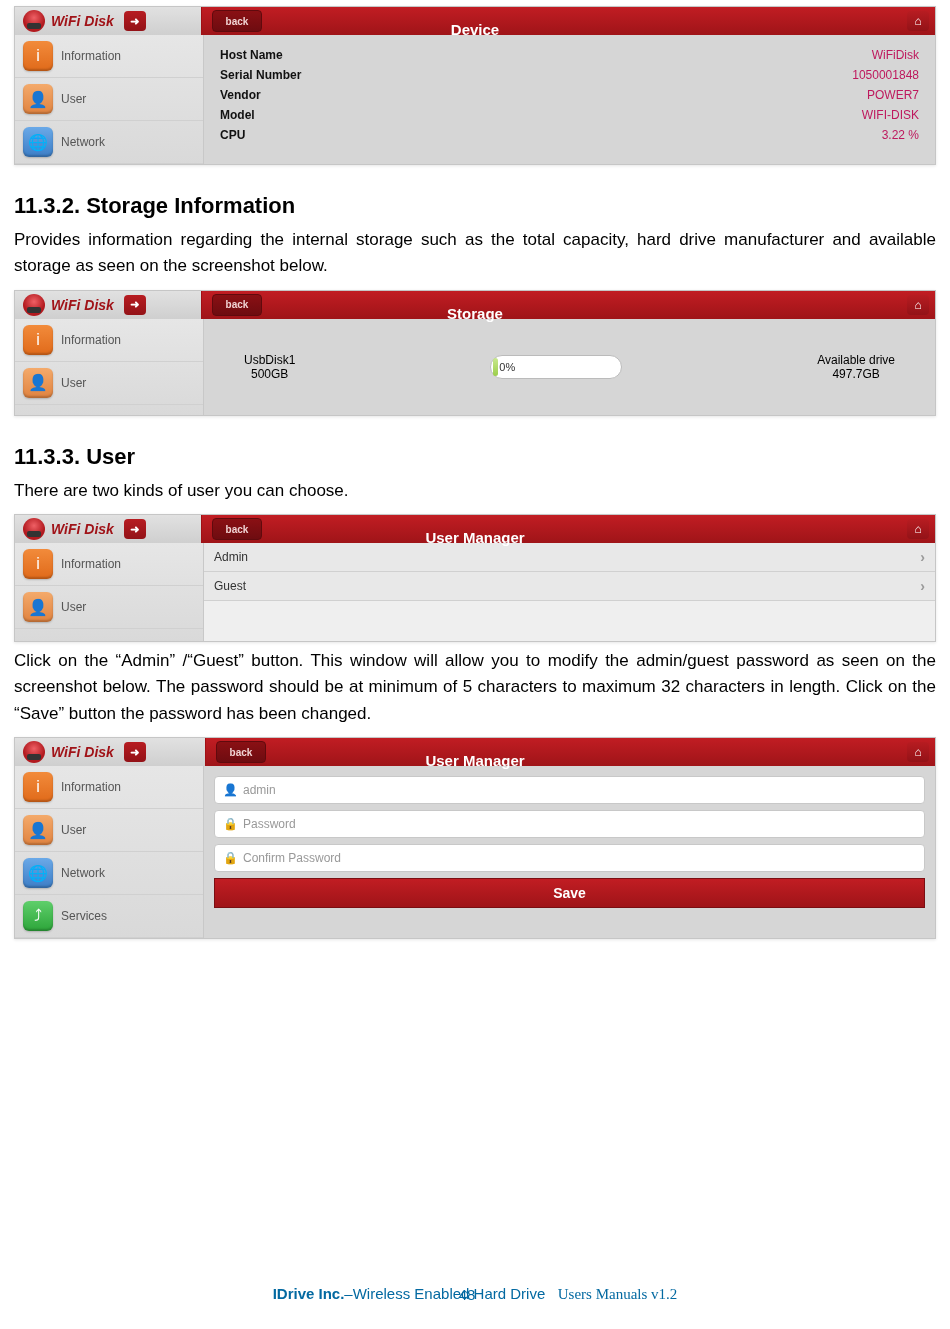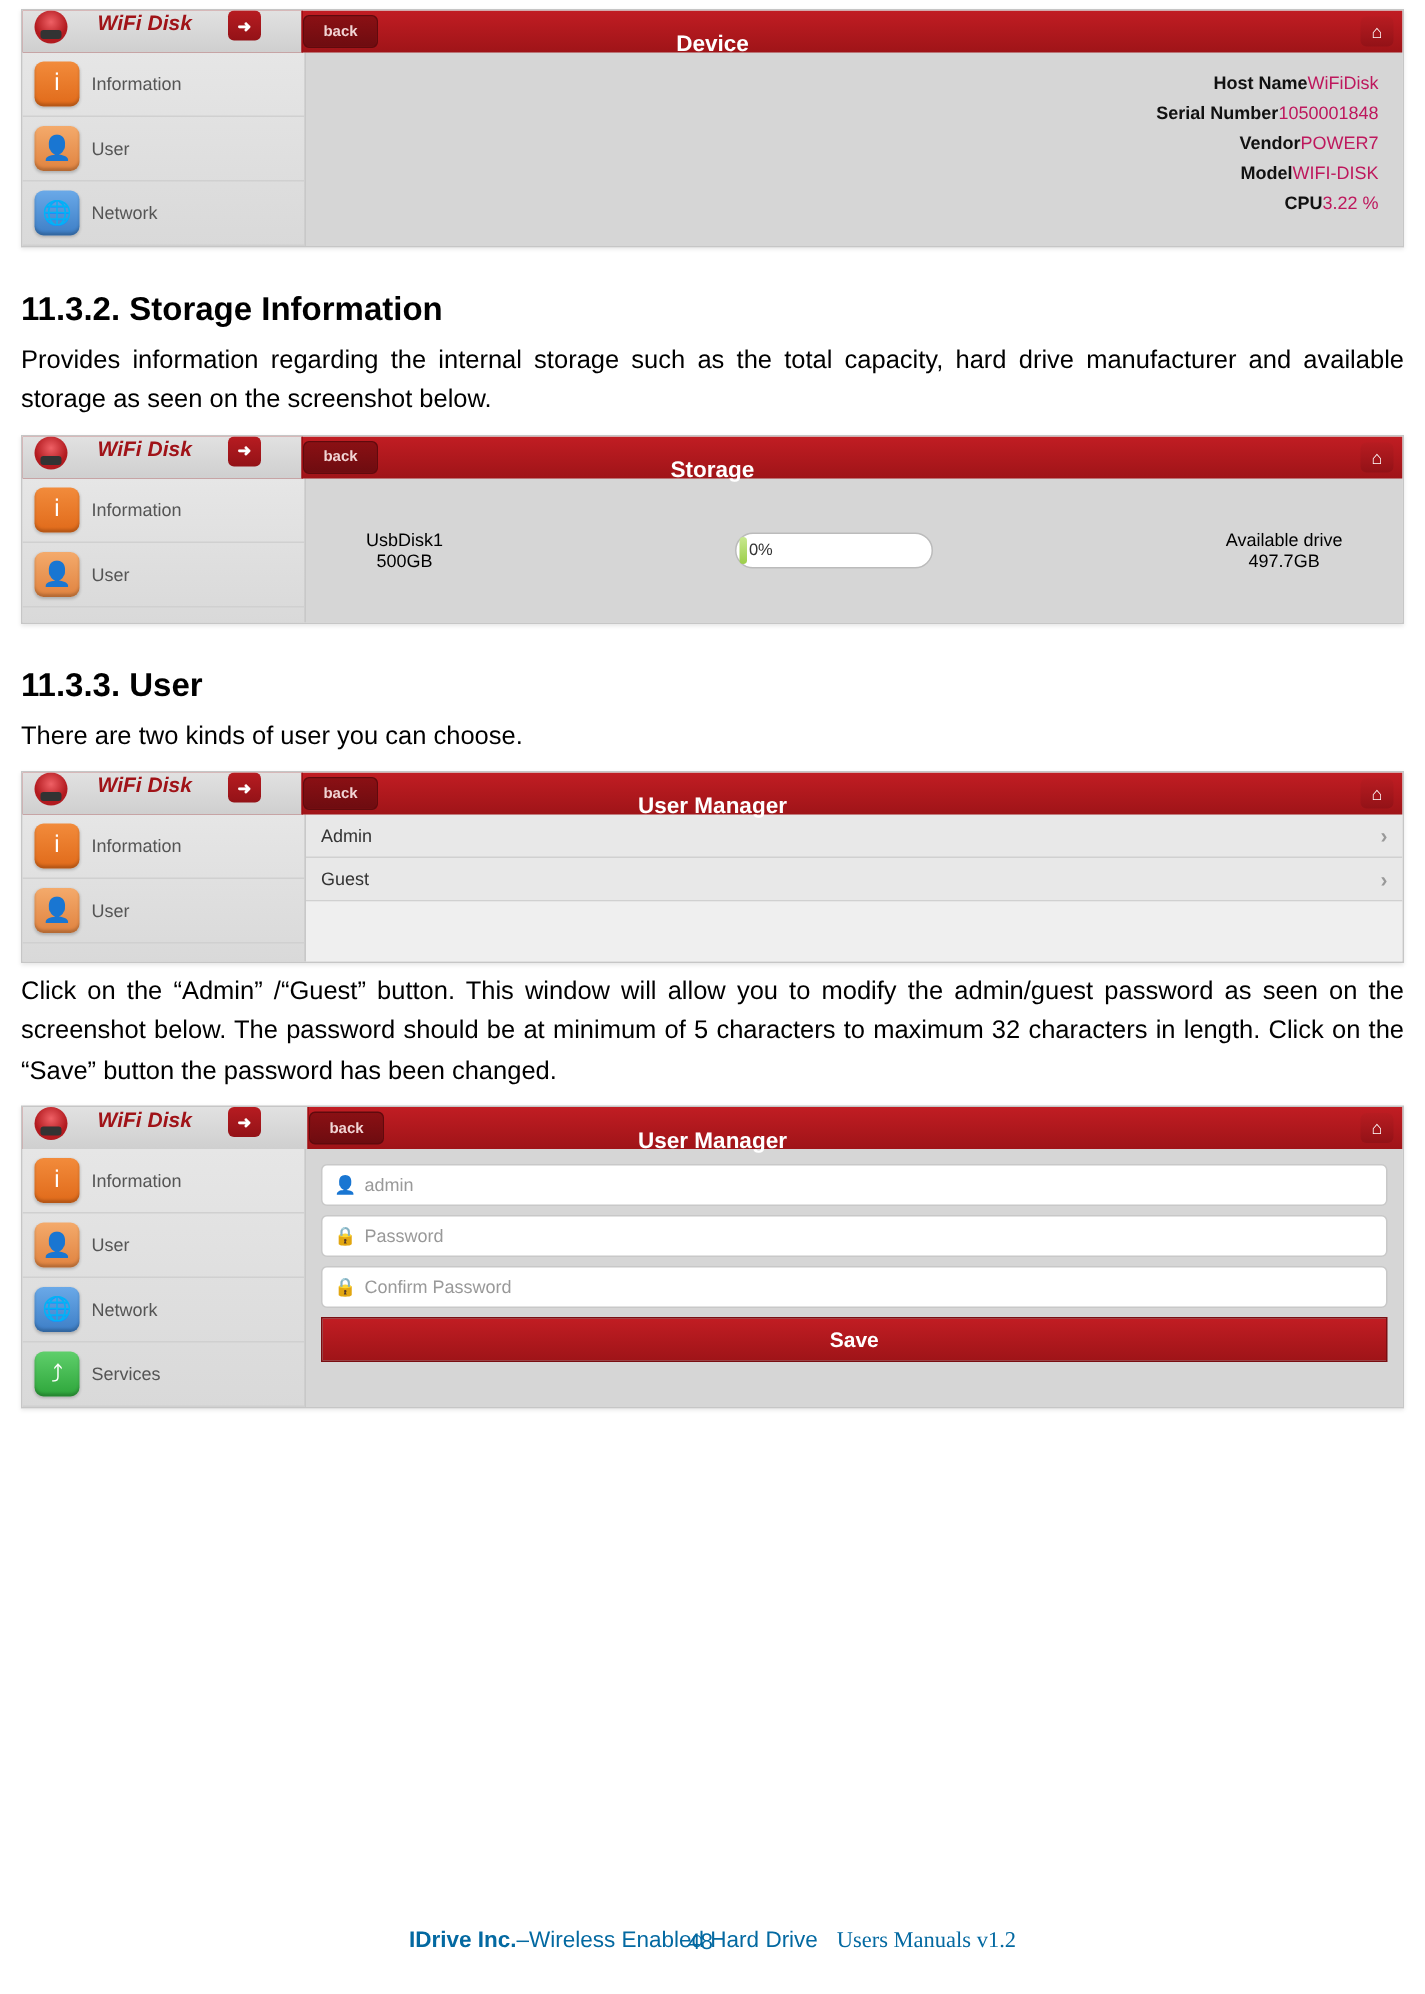--- a/index.html
+++ b/index.html
@@ -26,22 +26,22 @@
     align-items: center;
     background: linear-gradient(#c11d23,#9f1418);
     height: 28px;
     color: #fff;
     font-weight: bold;
     font-size: 14px;
     position: relative;
   }
   .logo-wrap {
     display: flex;
-    align-items: flex-start;
-    gap: 20px;
+    align-items: center;
+    gap: 6px;
     padding: 0 8px;
     height: 100%;
     background: linear-gradient(#e1e1e1,#cfcfcf);
     color: #b21a1f;
     border-right: 1px solid #a00f14;
     min-width: 170px;
   }
   .logo-circle {
     width: 22px; height: 22px;
     background: radial-gradient(circle at 50% 35%,#ef6065,#b21a1f 60%);
@@ -53,21 +53,21 @@
     background:#333; border-radius:2px;
   }
   .logo-text { font-style: italic; font-weight: bold; font-size: 14px; color:#a01318;}
   .arrow-btn {
     width: 22px; height: 20px; margin-left:4px;
     background: linear-gradient(#b71c21,#931217);
     border-radius: 4px; display:flex; align-items:center; justify-content:center;
     color:#fff; font-size:11px;
   }
   .back-btn {
-    width: 48px; height: 20px; margin-left: 0;
+    width: 48px; height: 20px; margin-left: 10px;
     background: linear-gradient(#8a1014,#6e0c10);
     border: 1px solid #600a0d;
     border-radius: 4px;
     display: flex; align-items: center; justify-content: center;
     font-size: 10px; color:#f1d4d4;
   }
   .title-center {
     position: absolute; left: 50%; transform: translateX(-50%);
     font-size: 15px; font-weight: bold; color:#fff;margin-top:17px;
   }
@@ -101,21 +101,21 @@
   .ic-info { background: linear-gradient(#f28b3b,#e06a1a); }
   .ic-user { background: linear-gradient(#f4aa6b,#e08340); }
   .ic-net  { background: linear-gradient(#6aa9e8,#3d7ec6); }
   .ic-srv  { background: linear-gradient(#5fcf6b,#2da53a); }
   .content {
     flex:1;
     background:#d6d6d6;
     padding: 10px 14px;
     min-height: 60px;
   }
-  .devrow { display:flex; justify-content:flex-end; font-size:12px; padding:3px 2px; }
+  .devrow { display:flex; justify-content:space-between; font-size:12px; padding:3px 2px; }
   .devrow .k{ font-weight:bold; color:#111;}
   .devrow .v{ color:#be185d;}
   .storage-row {
     display:flex; align-items:center; justify-content:space-between;
     background:#d6d6d6; padding: 18px 40px;
   }
   .storage-box { text-align:center; font-size:12px; }
   .storage-box .t { font-weight:normal; }
   .progress {
     width: 130px; height: 22px; border-radius: 12px;

